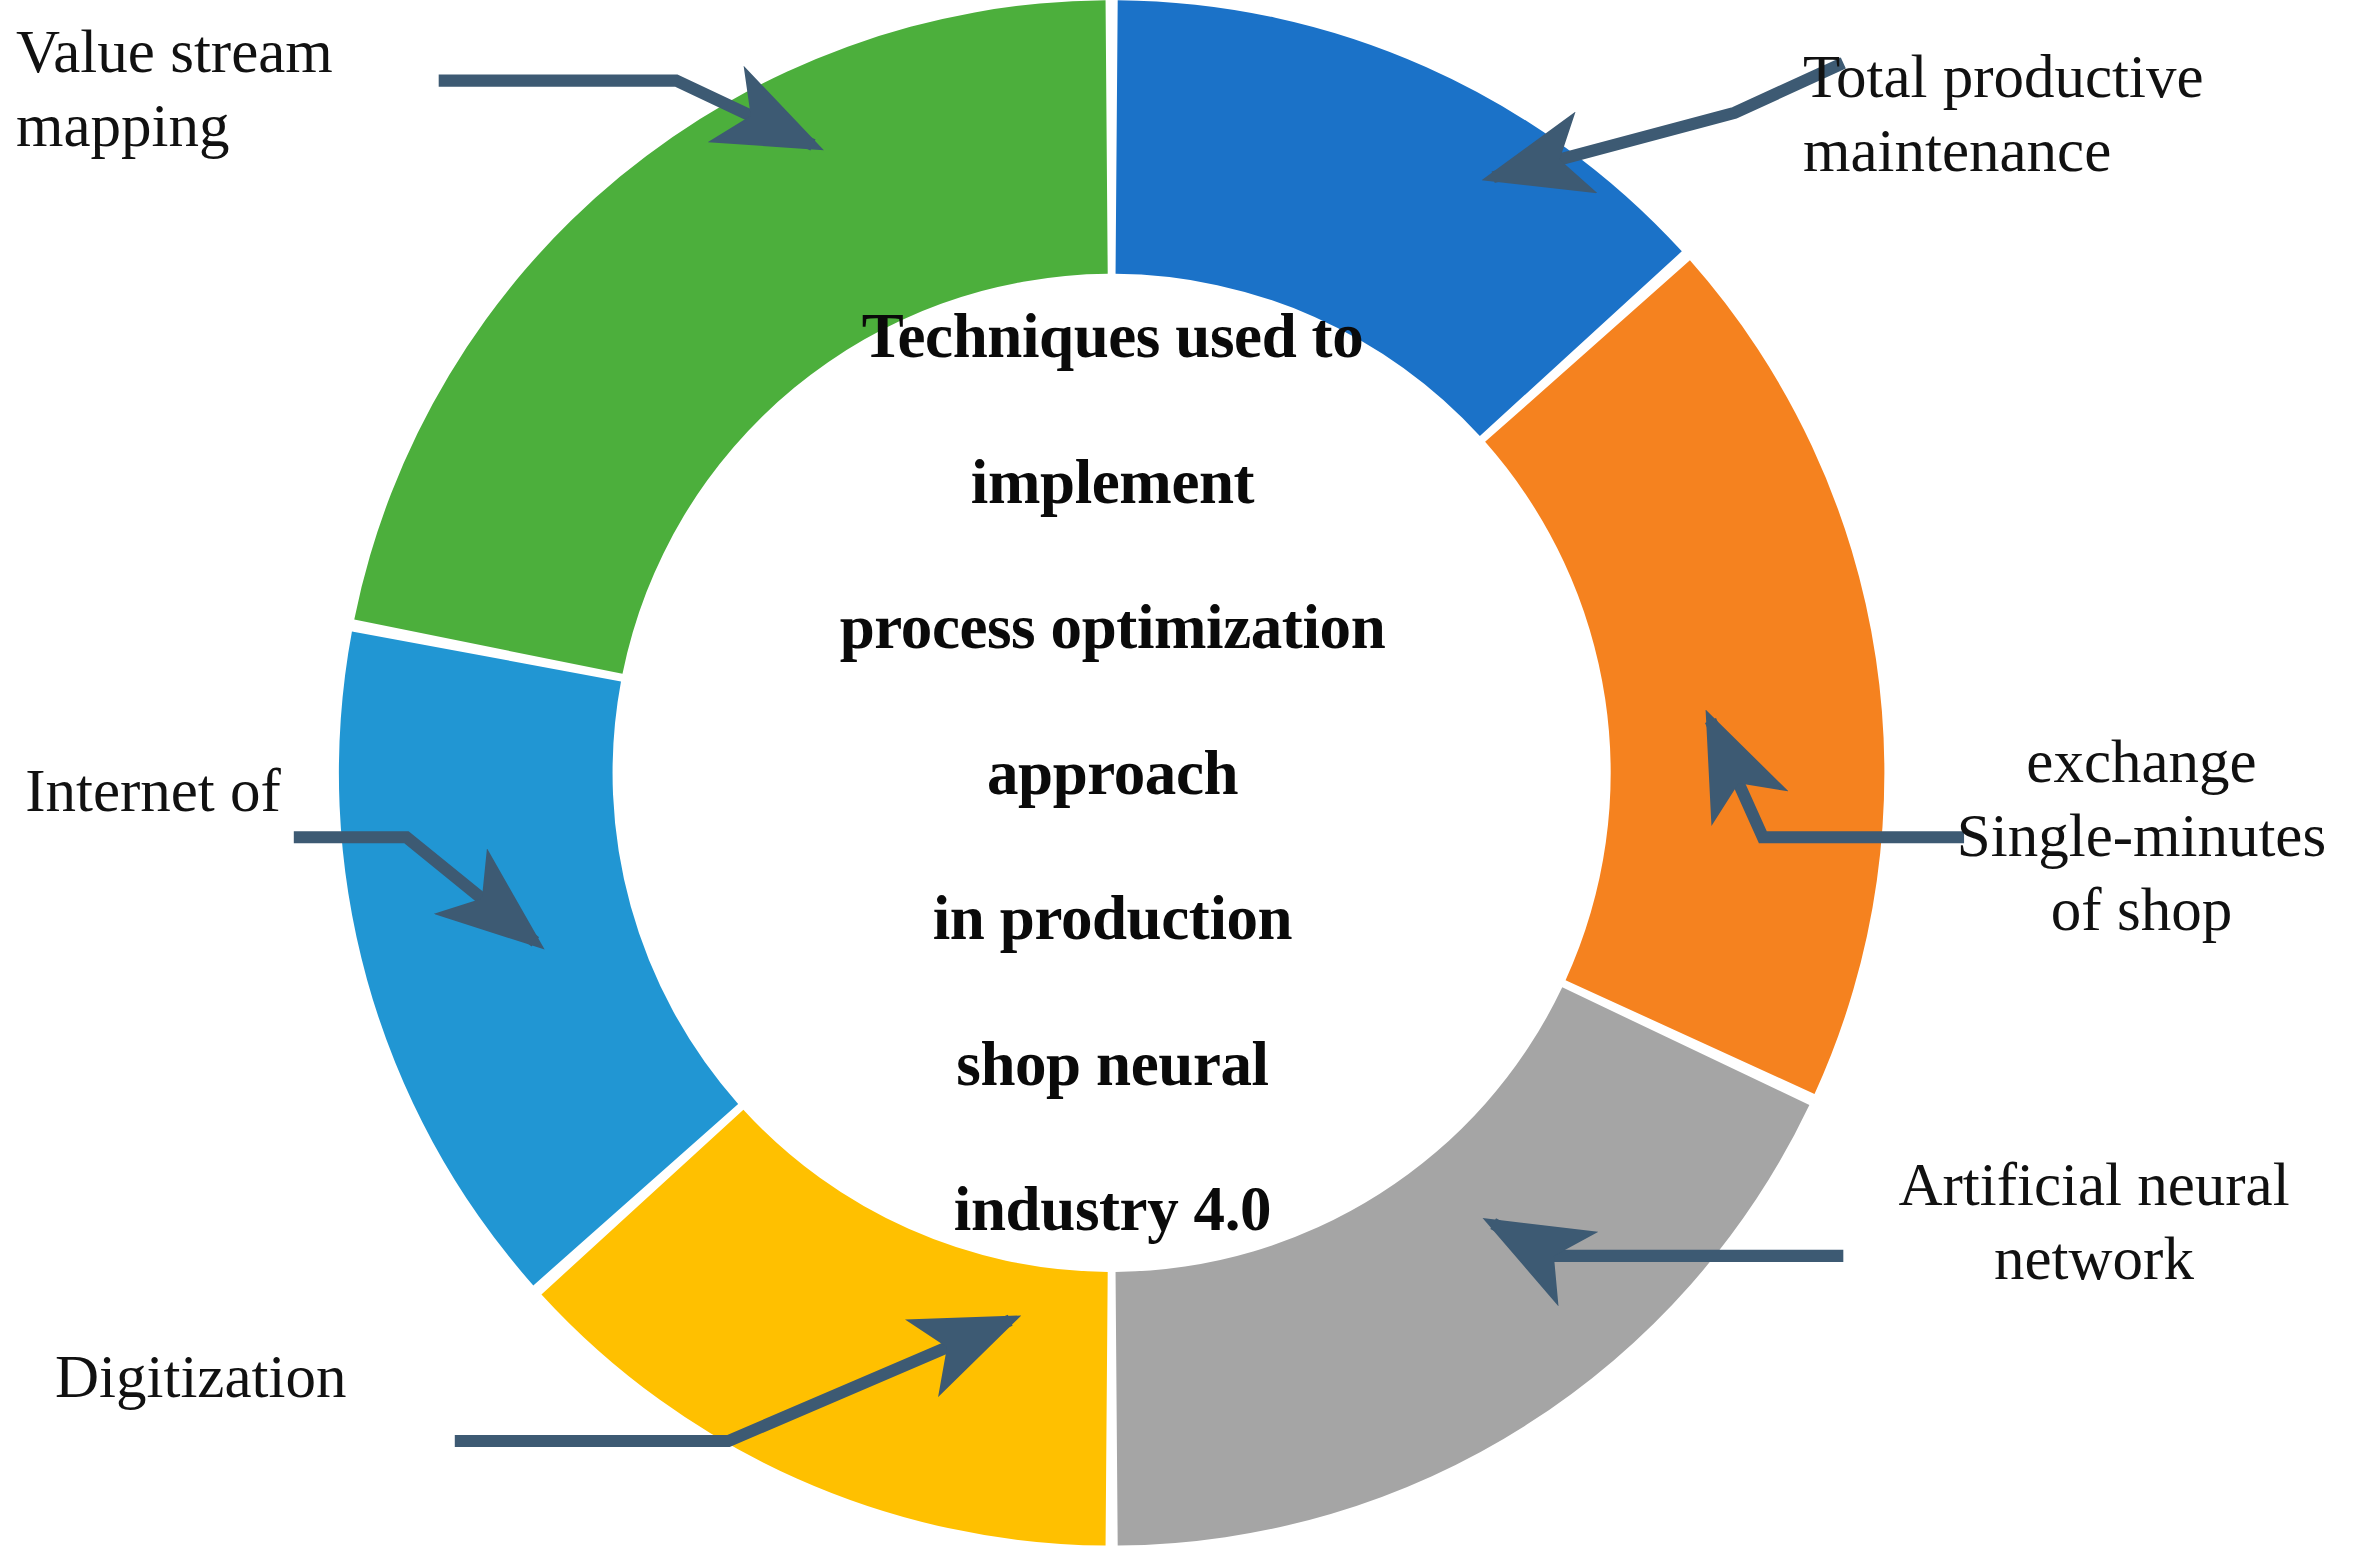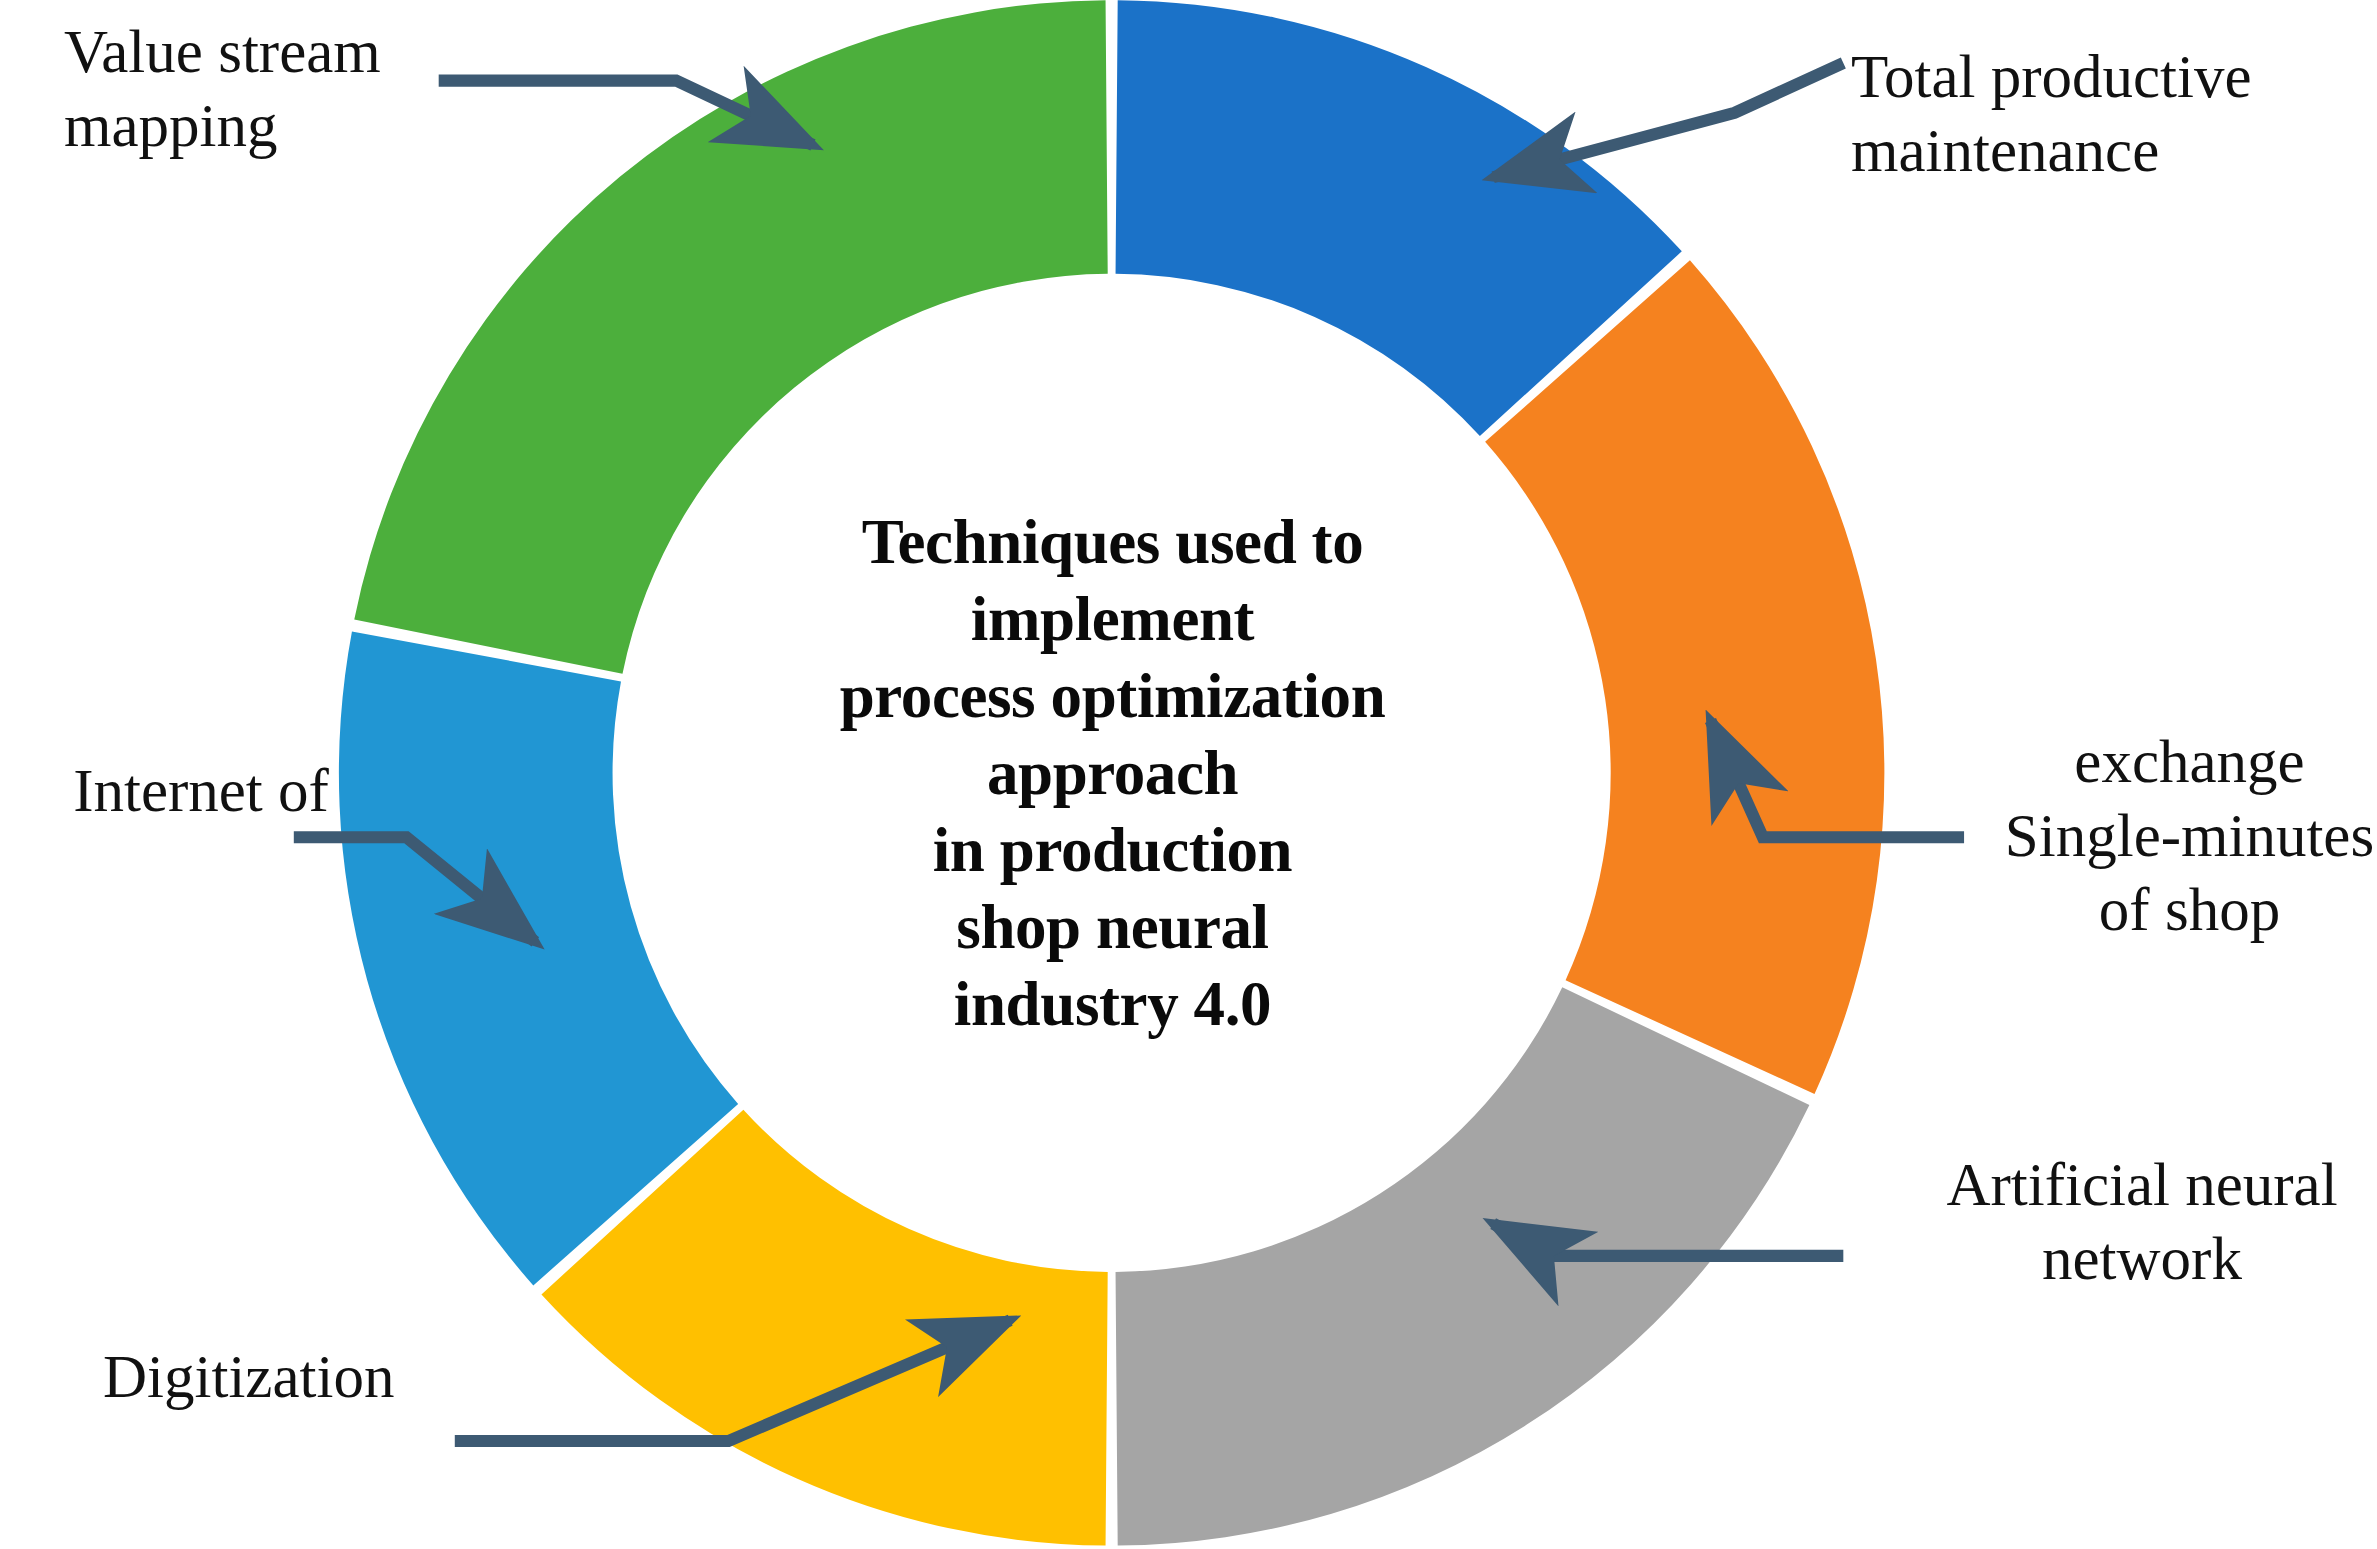--- a/index.html
+++ b/index.html
@@ -31,42 +31,41 @@
   }
   .center-block {
     position: absolute;
     left: 597px;
     top: 298px;
     width: 1031px;
     height: 950px;
     display: flex;
     flex-direction: column;
     align-items: center;
-    justify-content: center;
+    justify-content: space-between;
     text-align: center;
     pointer-events: none;
   }
   .center-line {
     font-family: "Liberation Serif", "DejaVu Serif", serif;
     font-weight: bold;
     font-size: 63px;
     line-height: 77px;
     letter-spacing: -0.4px;
     color: #0a0a0a;
     white-space: nowrap;
   }
   .callout-label {
     position: absolute;
     font-family: "Liberation Serif", "DejaVu Serif", serif;
     font-weight: normal;
     font-size: 61px;
     line-height: 74px;
     color: #111111;
     white-space: nowrap;
-    margin-left: 48px;
   }
   .callout-label.align-left  { text-align: left;  }
   .callout-label.align-center{ text-align: center;}
 
   
   #label-vsm   { left: 16px;   top: 14.5px;   width: 419px; }
   #label-tpm   { left: 1803px; top: 40px;   width: 564px; }
   #label-smed  { left: 1916px; top: 725px;  width: 451px; }
   #label-ann   { left: 1816px; top: 1148px; width: 556px; }
   #label-iot   { left: 8px;   top: 754px;  width: 290px; }

